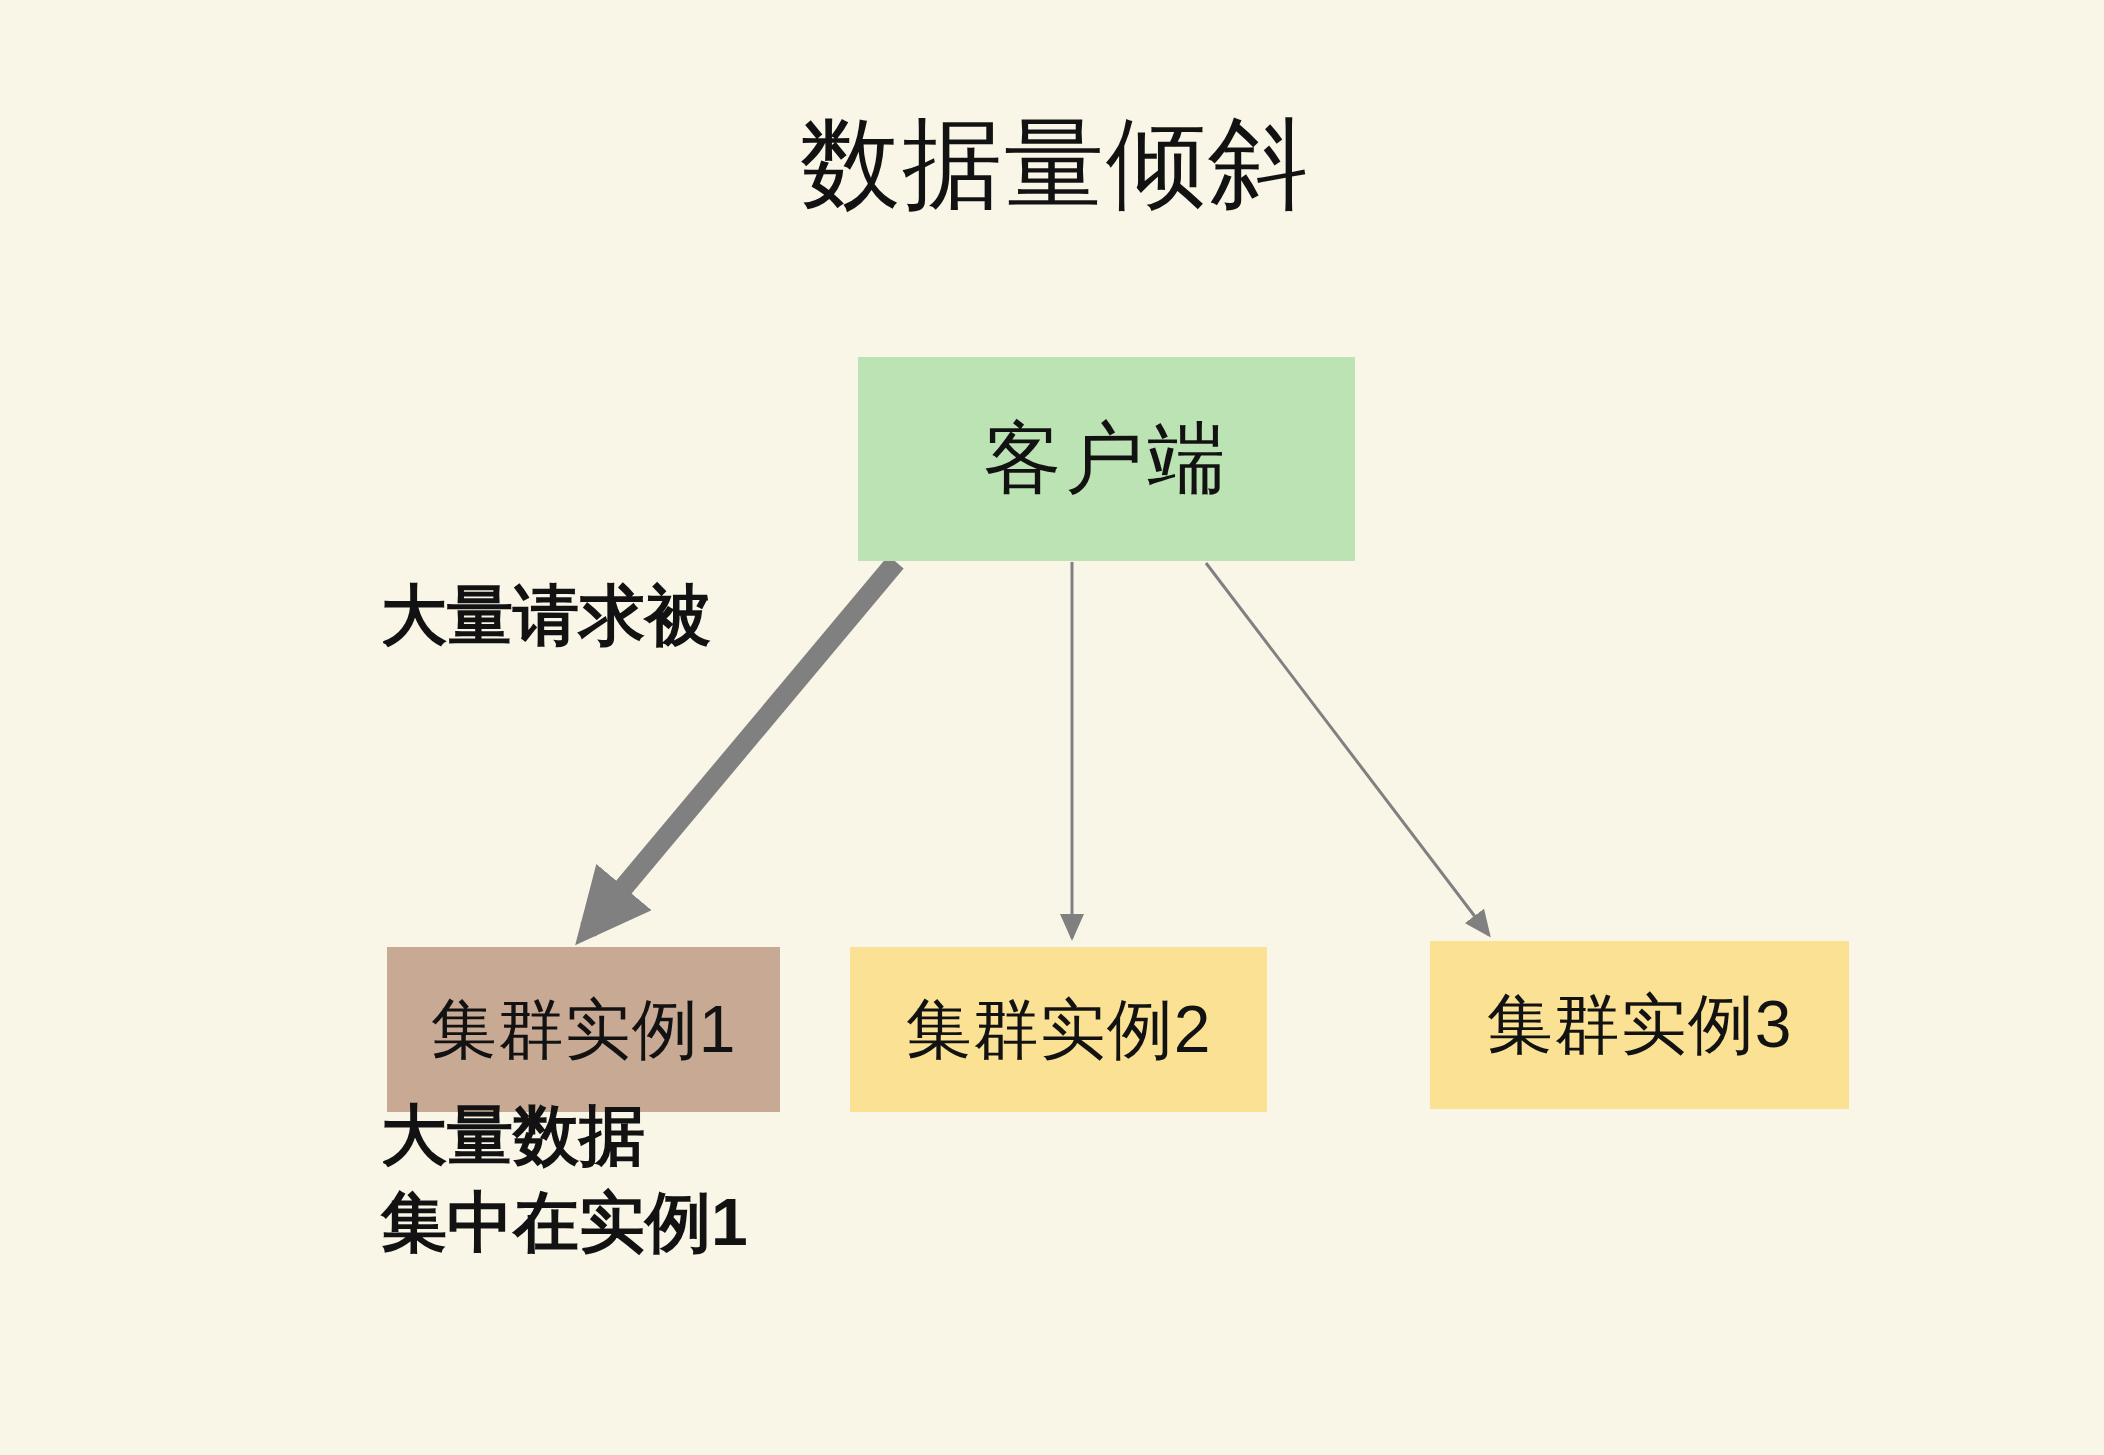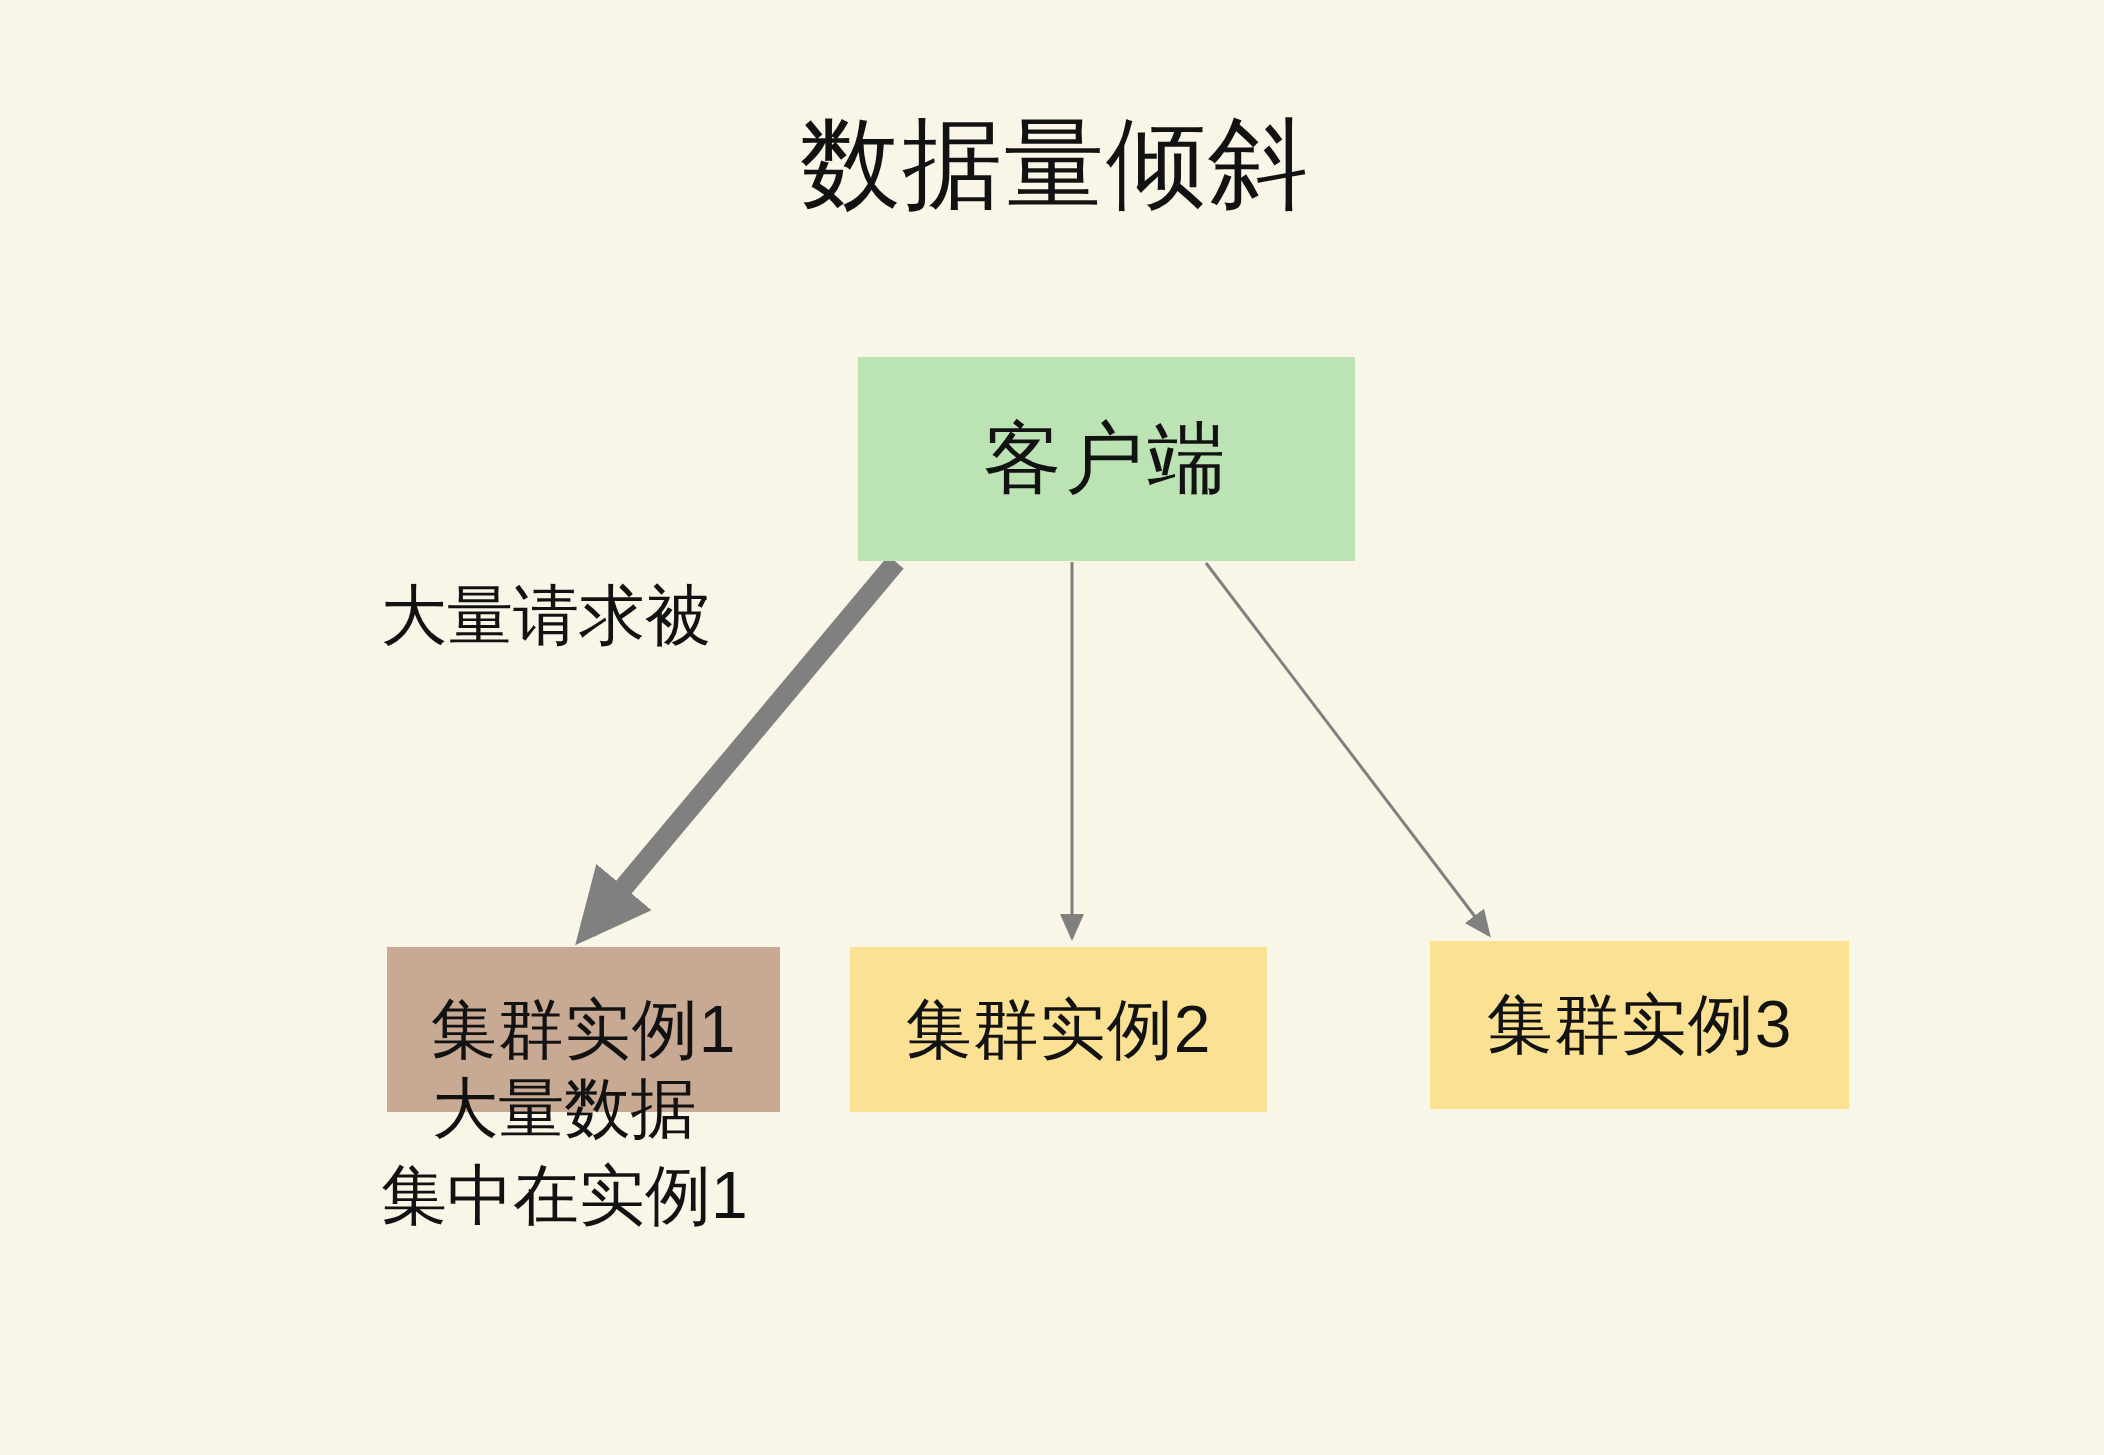--- a/index.html
+++ b/index.html
@@ -73,23 +73,24 @@
   .box-inst3 {
     left: 1418px; top: 941px;
     width: 419px; height: 168px;
     background: var(--yellow);
   }
   .note {
     position: absolute;
     font-size: 66px;
     line-height: 87px;
     white-space: nowrap;
+    font-weight: bold;
   }
   .note-requests { left: 381px; top: 572px; }
-  .note-data     { left: 381px; top: 1065px; text-align: center; }
+  .note-data     { left: 381px; top: 1092px; }
 </style>
 </head>
 <body>
 
 <div class="canvas">
 
   <svg class="arrows" width="2104" height="1455" viewBox="0 0 2104 1455" aria-hidden="true">
     <defs>
       <marker id="head-big" markerWidth="3.8" markerHeight="3.6" refX="2.8" refY="1.8" orient="auto" markerUnits="strokeWidth">
         <path d="M0,0 L3.8,1.8 L0,3.6 Z"></path>

